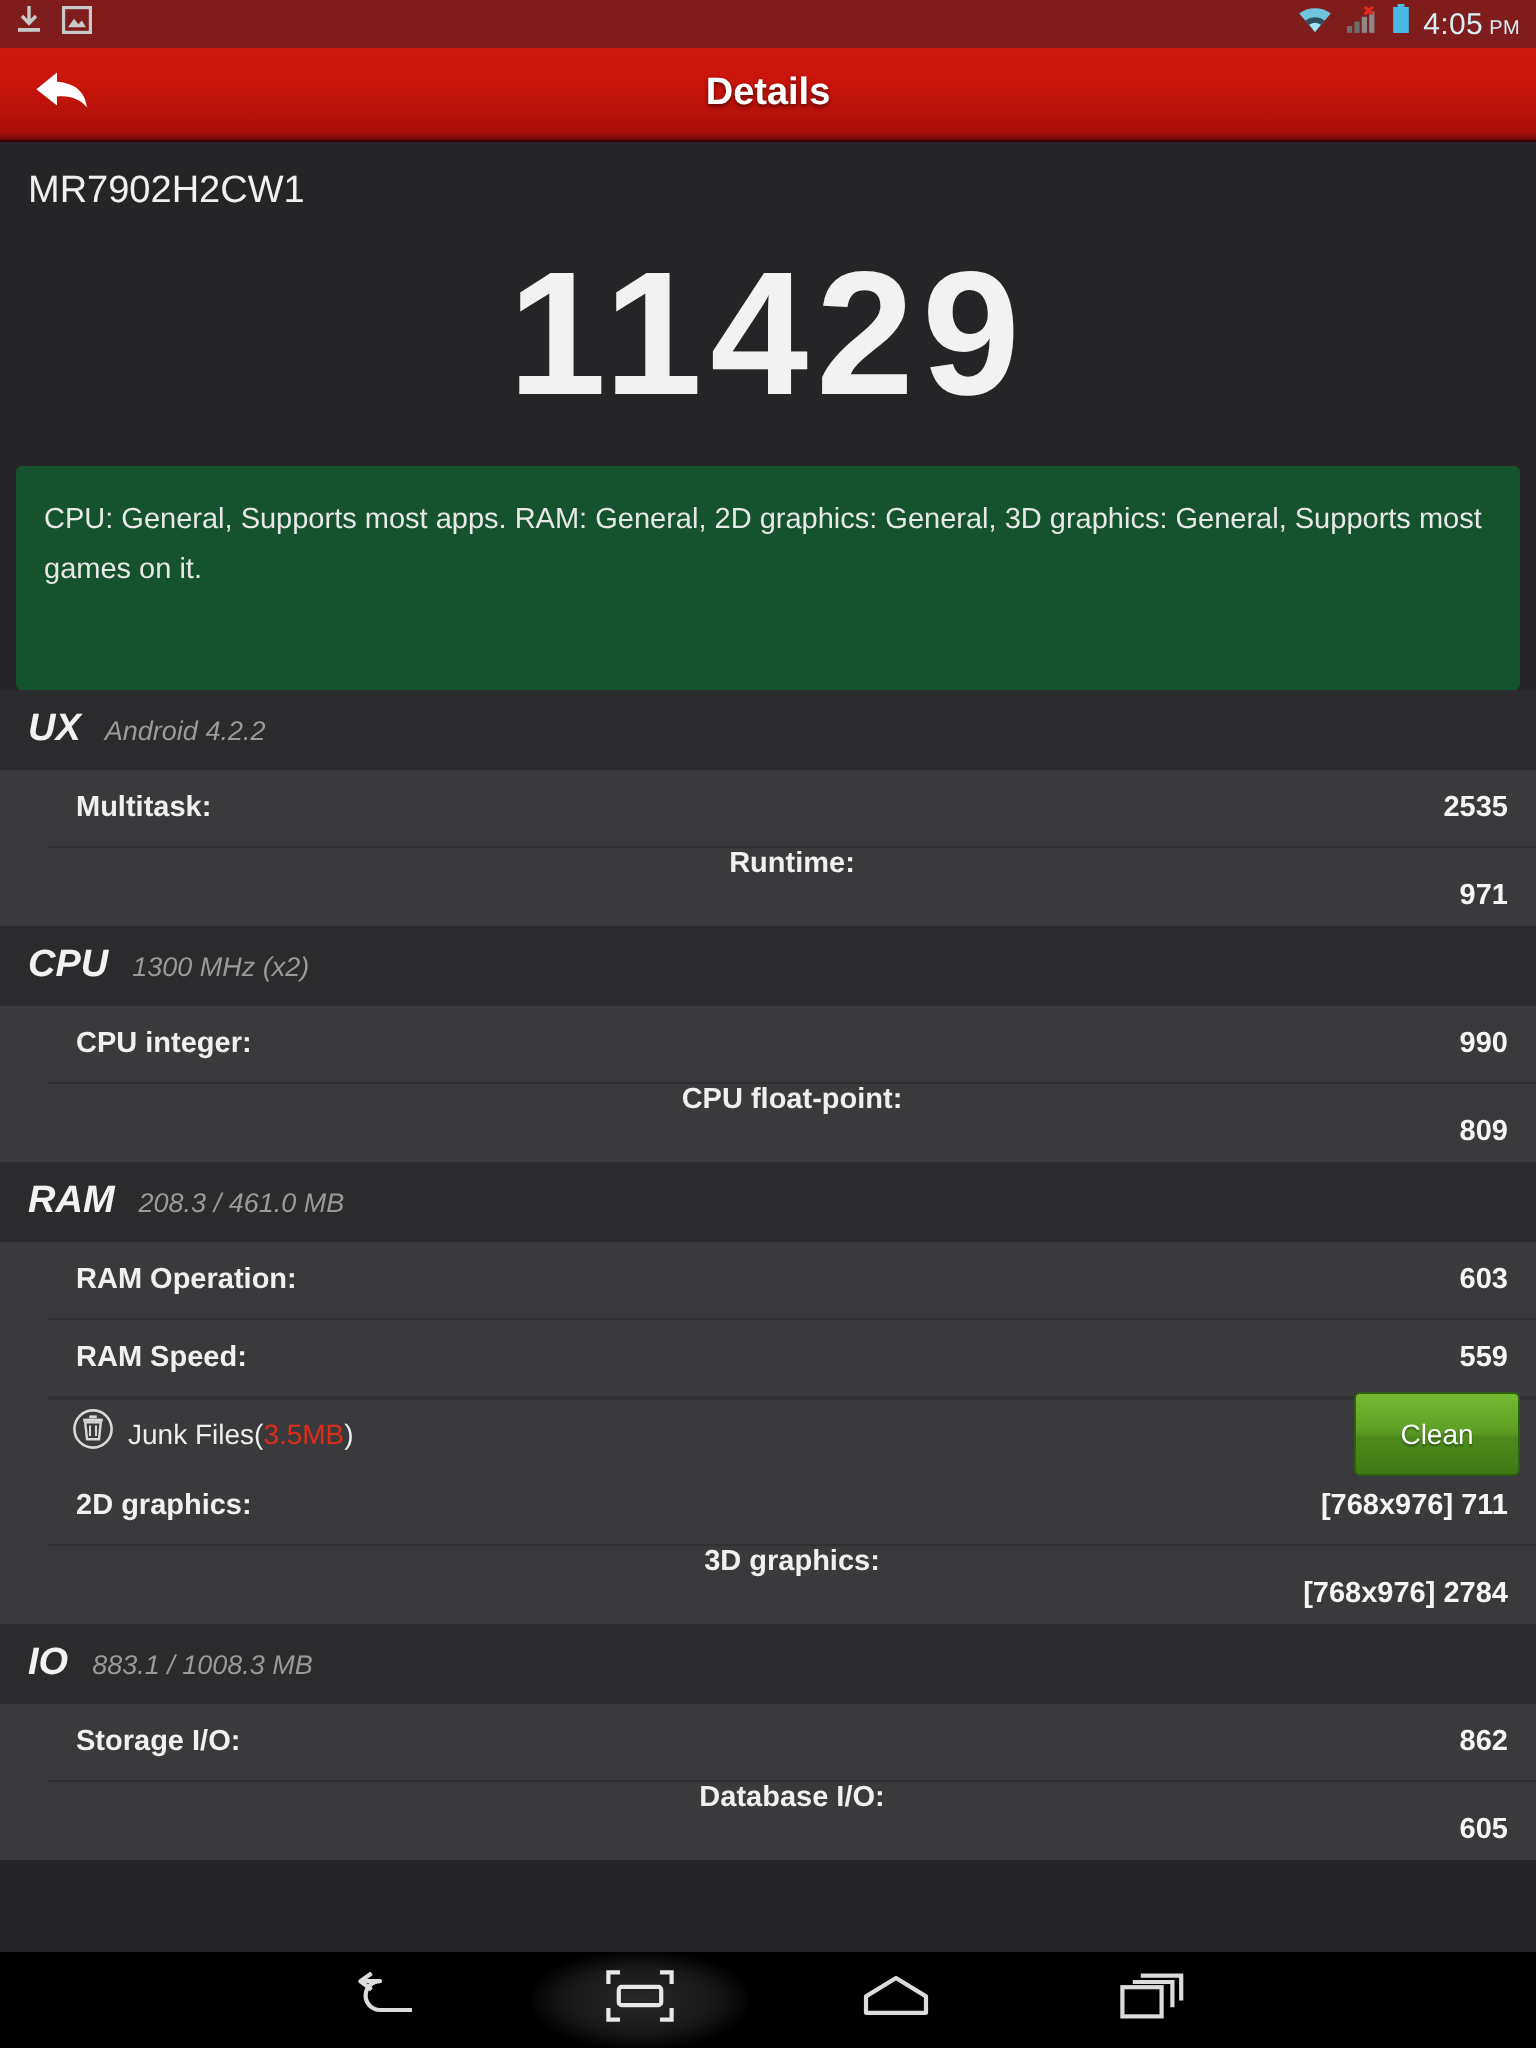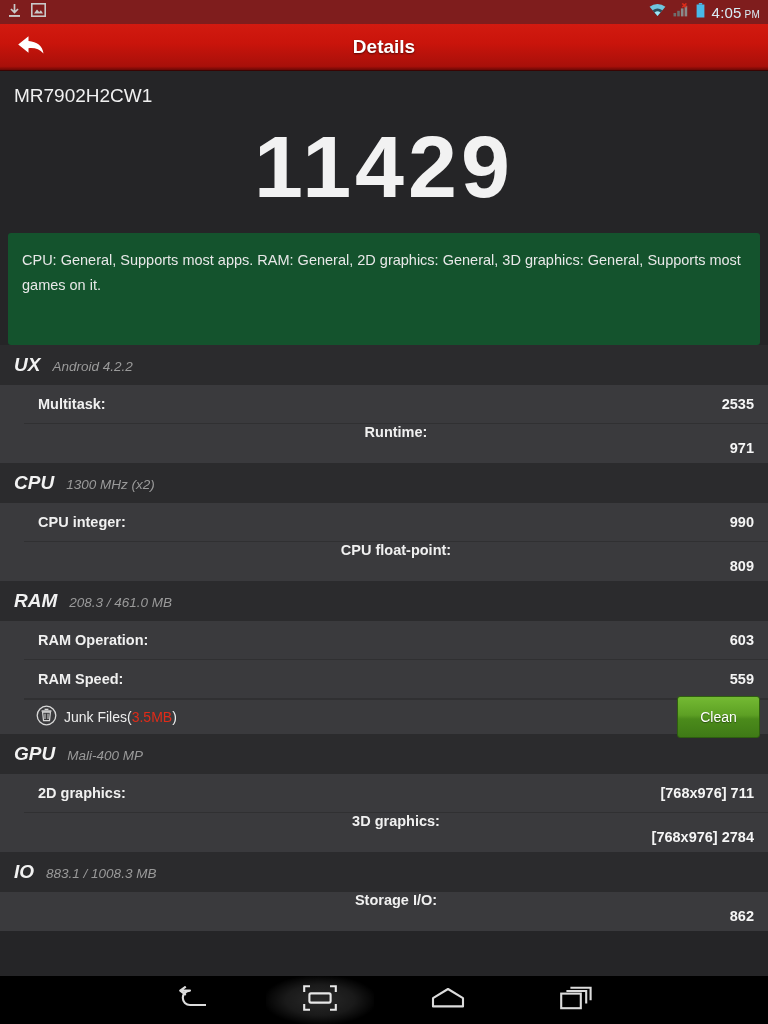--- a/index.html
+++ b/index.html
@@ -248,24 +248,20 @@
               <rect x="8.6" y="3.7" width="3.8" height="1.4" fill="#d8d8d8"></rect>
             </svg>
           </span>
           <span class="junk-label"><span>Junk Files(</span><span class="junk-size">3.5MB</span><span>)</span></span>
           <div class="clean-btn">Clean</div>
         </div>
       </div>
     </div>
 
     <div>
-      <div class="sec-head">
-        <span class="sec-title">GPU</span>
-        <span class="sec-sub">Mali-400 MP</span>
-      </div>
       <div class="rows">
         <div class="row">
           <span class="row-label">2D graphics:</span>
           <span class="row-value">[768x976] 711</span>
         </div>
         <div class="row">
           <span class="row-label">3D graphics:</span>
           <span class="row-value">[768x976] 2784</span>
         </div>
       </div>
@@ -273,20 +269,24 @@
 
     <div>
       <div class="sec-head">
         <span class="sec-title">IO</span>
         <span class="sec-sub">883.1 / 1008.3 MB</span>
       </div>
       <div class="rows">
         <div class="row">
           <span class="row-label">Storage I/O:</span>
           <span class="row-value">862</span>
+        </div>
+        <div class="row">
+          <span class="row-label">Database I/O:</span>
+          <span class="row-value">605</span>
         </div>
       </div>
     </div>
 
   </div>
 
   <div class="navbar">
     <div class="nav-highlight"></div>
     <div class="nav-btn nav-1">
       <span>

